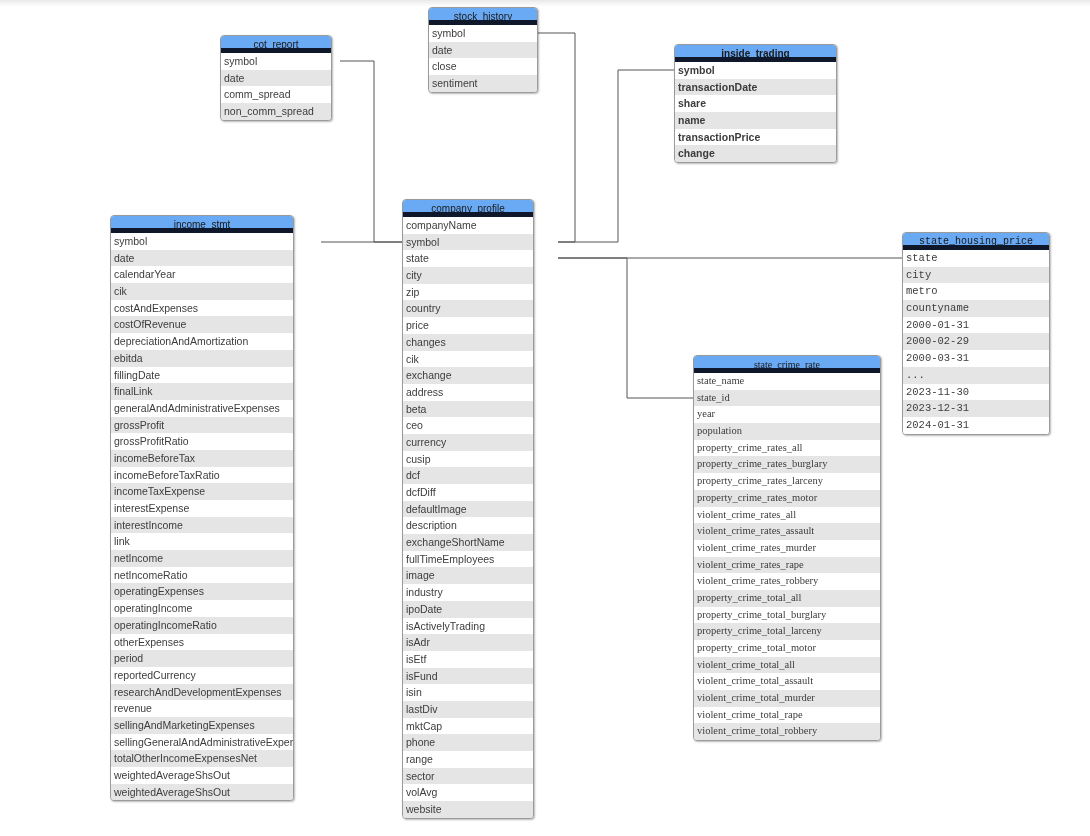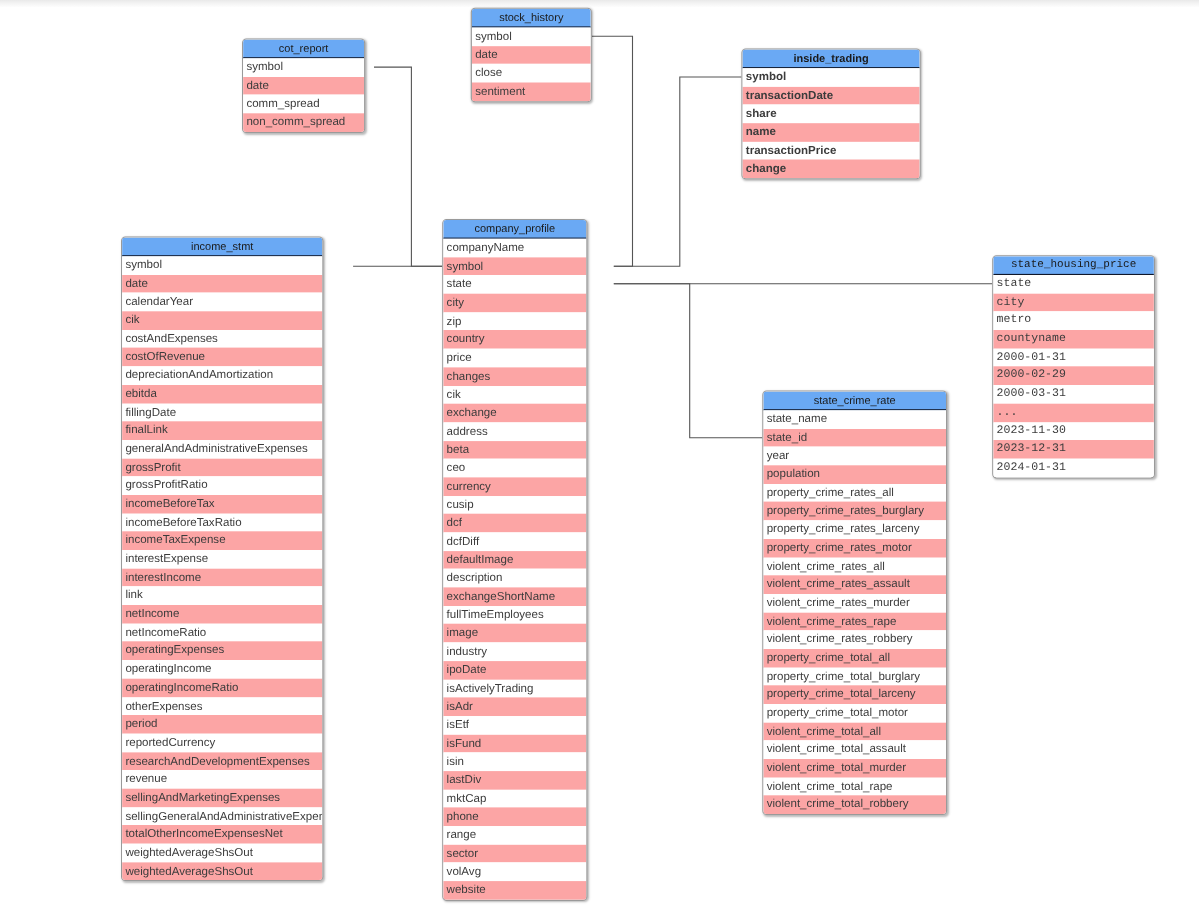--- a/index.html
+++ b/index.html
@@ -36,36 +36,36 @@
     overflow: hidden;
   }
   .table-title {
     box-sizing: border-box;
     height: 17px;
     line-height: 17px;
     background: #6aa9f4;
     color: #1a1a1a;
     font-size: 10px;
     text-align: center;
-    border-bottom: 1px solid #0f172a;
+    border-bottom: 5px solid #0f172a;
     white-space: nowrap;
     overflow: hidden;
   }
   .field-row {
     box-sizing: border-box;
     height: 16.7px;
     line-height: 16.7px;
     padding-left: 3px;
     font-size: 10.5px;
     color: #3c3c3c;
     background: #ffffff;
     white-space: nowrap;
     overflow: hidden;
   }
-  .field-row.alt { background: #fca5a5; }
+  .field-row.alt { background: #e5e5e5; }
 </style>
 </head>
 <body>
 
 <div id="canvas">
 
   <div id="top-strip"></div>
 
   <svg class="edges" id="edge-layer" viewBox="0 0 1090 836">
       <path d="M 340 61 L 374 61 L 374 242 L 402 242" fill="none" stroke="#555555" stroke-width="1"></path>
@@ -169,21 +169,21 @@
         <div class="field-row alt">isFund</div>
         <div class="field-row">isin</div>
         <div class="field-row alt">lastDiv</div>
         <div class="field-row">mktCap</div>
         <div class="field-row alt">phone</div>
         <div class="field-row">range</div>
         <div class="field-row alt">sector</div>
         <div class="field-row">volAvg</div>
         <div class="field-row alt">website</div>
       </div>
-      <div class="table-box" style="left: 693px; top: 355px; width: 168px;">
+      <div class="table-box" style="left: 693px; top: 355px; width: 188px; font-family: Liberation Serif, serif;">
         <div class="table-title">state_crime_rate</div>
         <div class="field-row">state_name</div>
         <div class="field-row alt">state_id</div>
         <div class="field-row">year</div>
         <div class="field-row alt">population</div>
         <div class="field-row">property_crime_rates_all</div>
         <div class="field-row alt">property_crime_rates_burglary</div>
         <div class="field-row">property_crime_rates_larceny</div>
         <div class="field-row alt">property_crime_rates_motor</div>
         <div class="field-row">violent_crime_rates_all</div>

